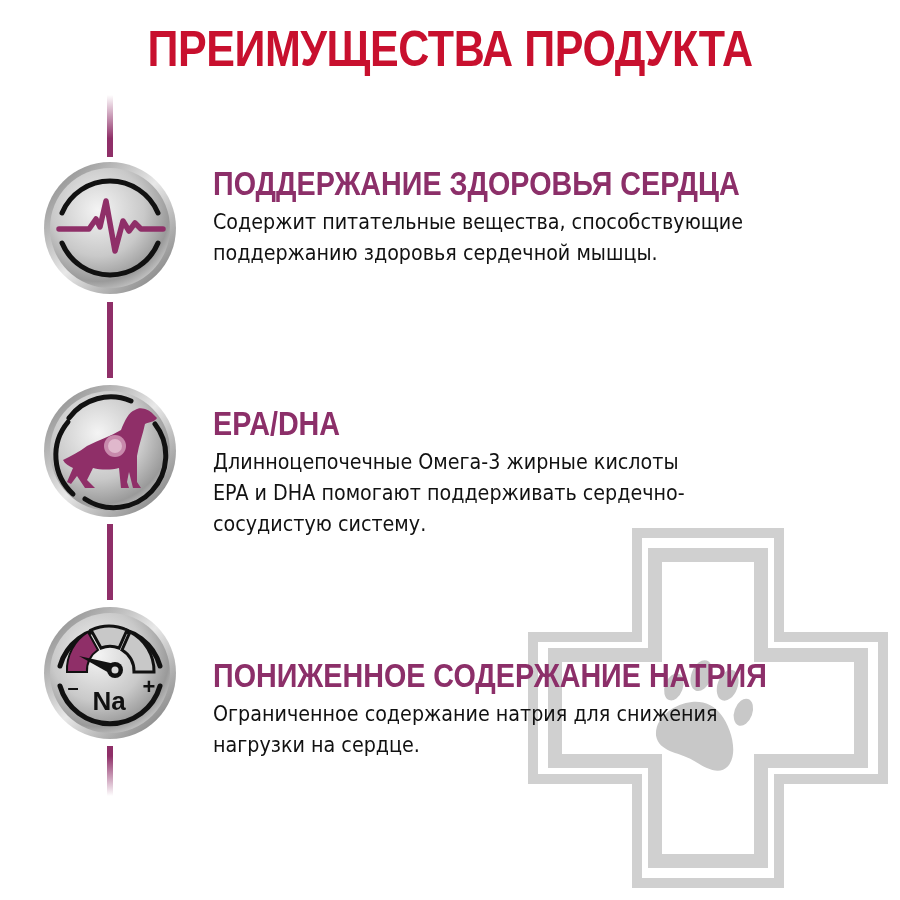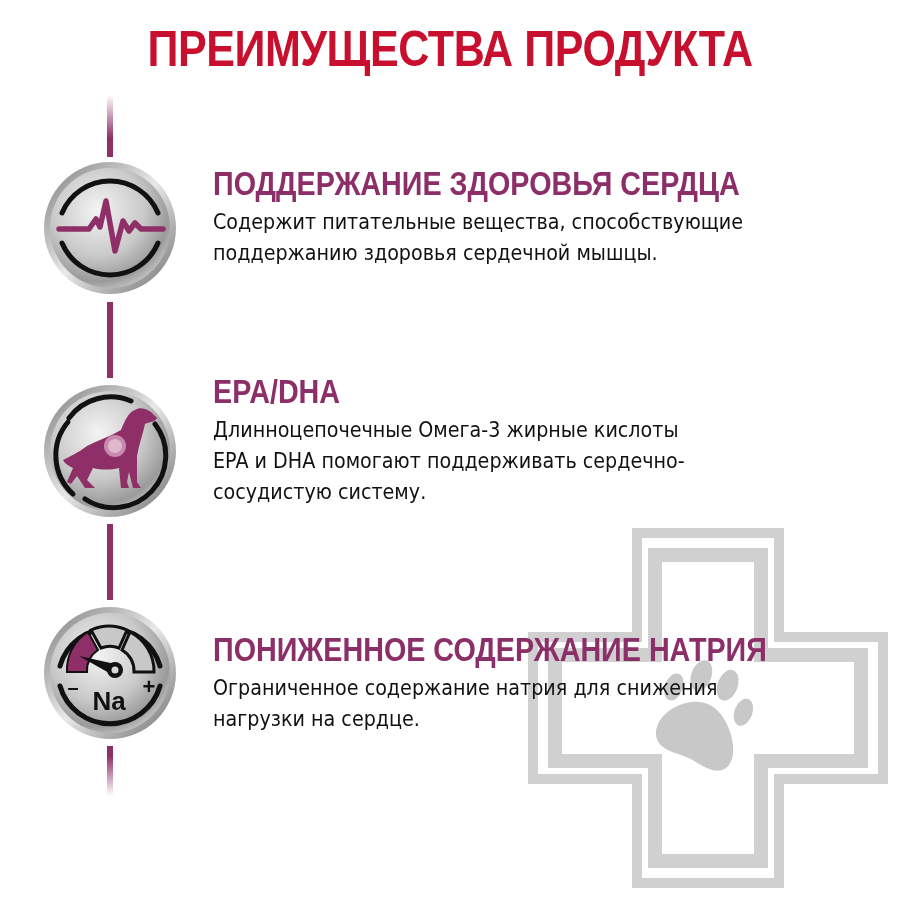--- a/index.html
+++ b/index.html
@@ -132,24 +132,24 @@
   <text x="106" y="88" font-family="Liberation Sans, sans-serif" font-weight="bold" font-size="22" fill="#111" text-anchor="middle">+</text>
   <text x="66" y="104" font-family="Liberation Sans, sans-serif" font-weight="bold" font-size="26" fill="#111" text-anchor="middle">Na</text>
 </svg>
 
 <div class="feature" style="top:164px;">
   <div class="feature-title">ПОДДЕРЖАНИЕ ЗДОРОВЬЯ СЕРДЦА</div>
   <div class="feature-desc" style="margin-top:2px;">Содержит питательные вещества, способствующие</div>
   <div class="feature-desc">поддержанию здоровья сердечной мышцы.</div>
 </div>
 
-<div class="feature" style="top:372px;">
+<div class="feature" style="top:404px;">
   <div class="feature-title">EPA/DHA</div>
   <div class="feature-desc" style="margin-top:2px;">Длинноцепочечные Омега-3 жирные кислоты</div>
   <div class="feature-desc">EPA и DHA помогают поддерживать сердечно-</div>
   <div class="feature-desc">сосудистую систему.</div>
 </div>
 
-<div class="feature" style="top:630px;">
+<div class="feature" style="top:656px;">
   <div class="feature-title">ПОНИЖЕННОЕ СОДЕРЖАНИЕ НАТРИЯ</div>
   <div class="feature-desc" style="margin-top:2px;">Ограниченное содержание натрия для снижения</div>
   <div class="feature-desc">нагрузки на сердце.</div>
 </div>
 
 </body></html>

